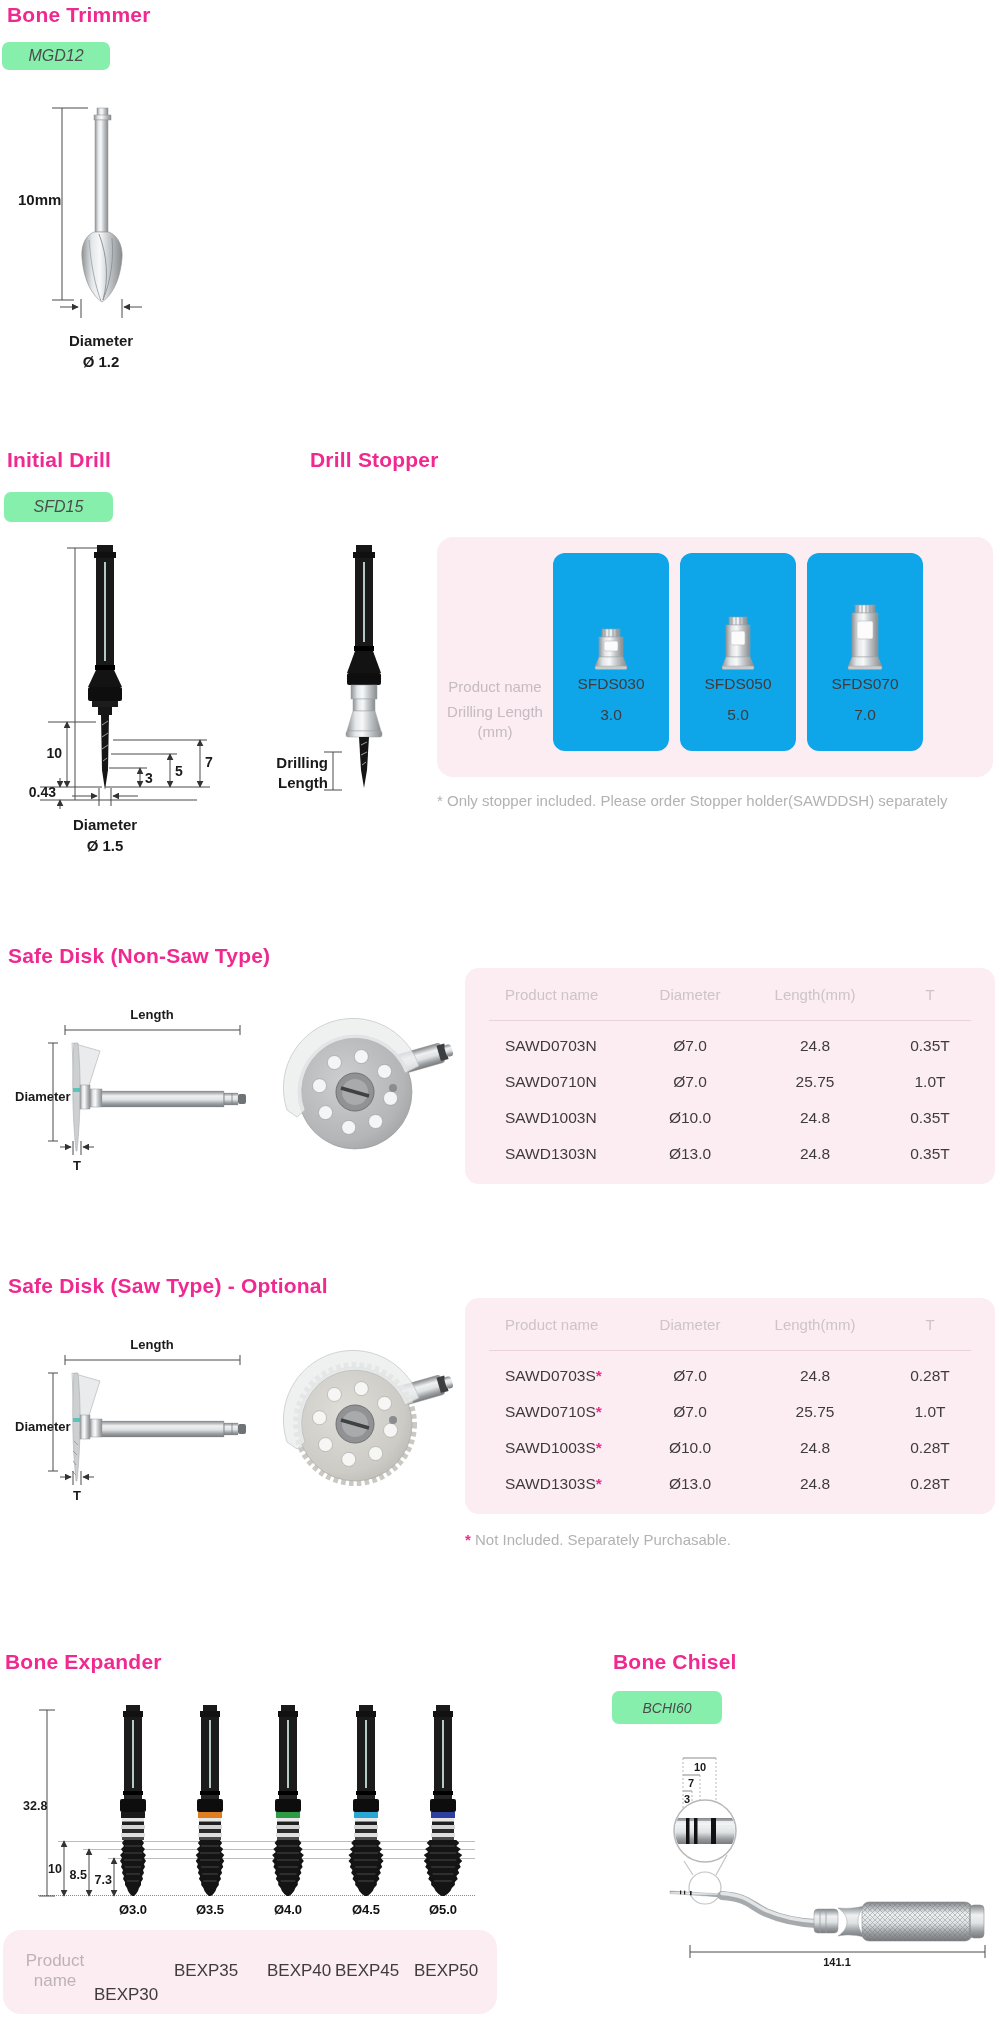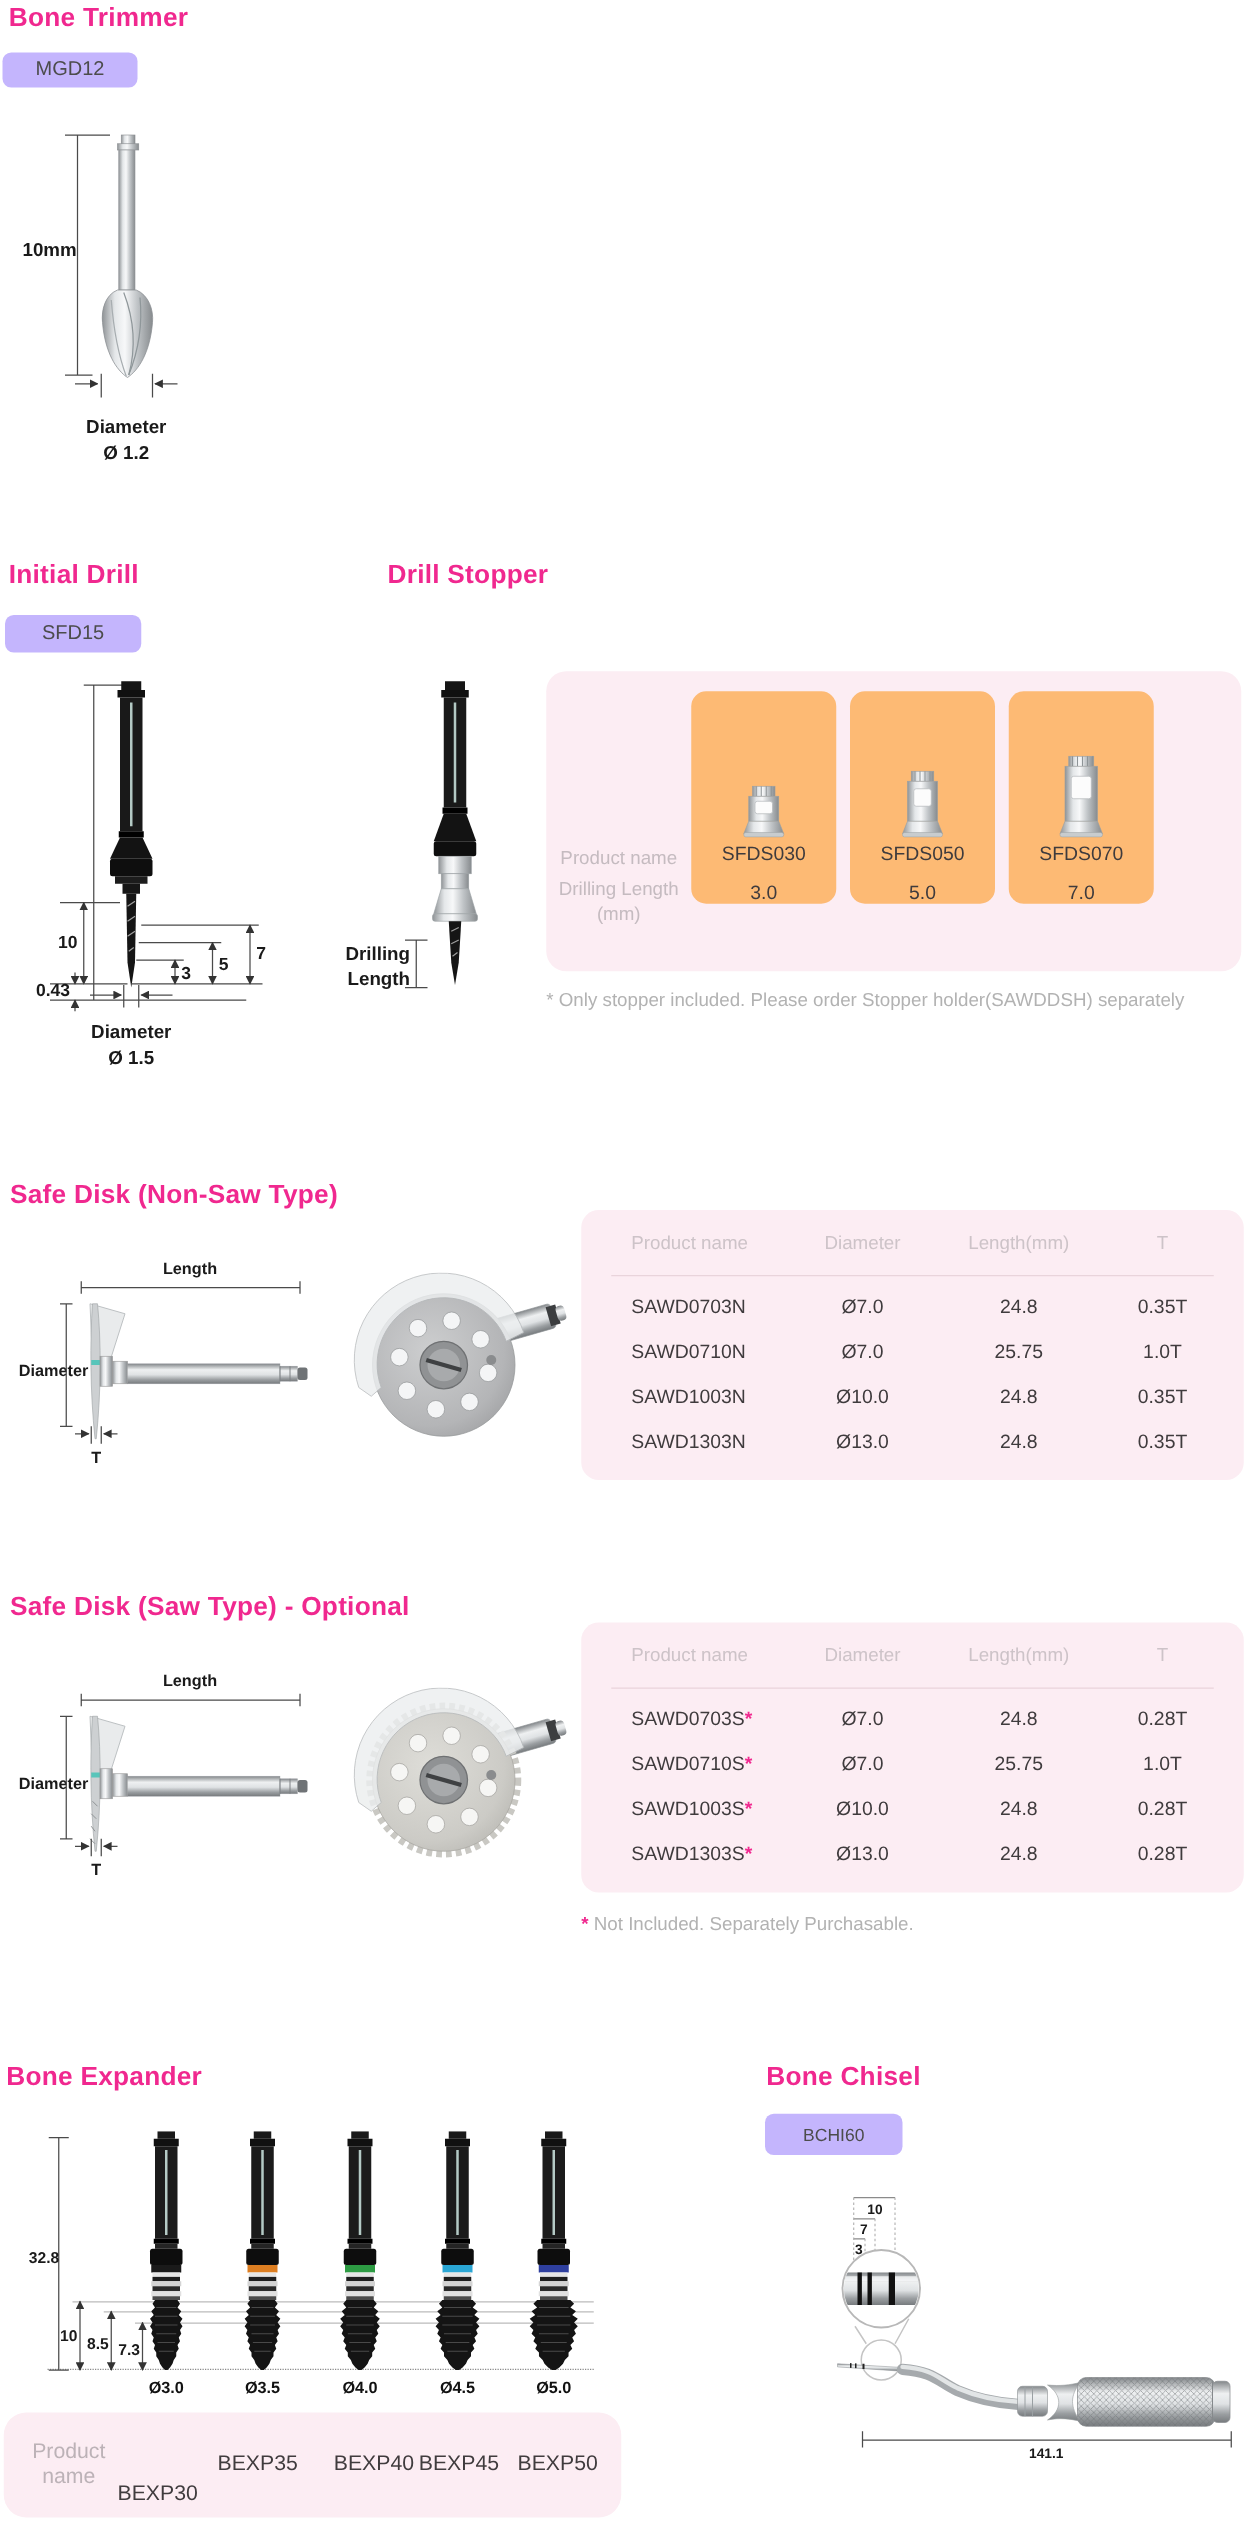--- a/index.html
+++ b/index.html
@@ -1,34 +1,34 @@
 <!DOCTYPE html>
 <html><head>
 <meta charset="utf-8">
 <style>
   html,body{margin:0;padding:0;background:#fff;}
   body{font-family:"Liberation Sans",sans-serif;color:#3f3b3d;}
   #page{position:relative;width:1000px;height:2019px;background:#fff;overflow:hidden;padding-left:20px;}
   .abs{position:absolute;}
   .title{font-size:21px;font-weight:bold;color:#f0288f;letter-spacing:.2px;}
-  .badge{background:#c4b5fd;border-radius:7px;display:flex;align-items:center;justify-content:center;
-         font-size:16px;color:#4c4c4c;}
+  .badge{background:#86efac;border-radius:7px;display:flex;align-items:center;justify-content:center;
+         font-size:16px;color:#4c4c4c;font-style:italic;}
   .panel{background:#fcedf3;border-radius:16px;}
   .note{font-size:15px;color:#b2b2b2;}
   .star{color:#f0288f;font-weight:bold;}
   svg text{font-family:"Liberation Sans",sans-serif;}
   .dt{font-size:15px;font-weight:bold;fill:#1a1a1a;}
   .dn{font-size:14px;font-weight:bold;fill:#1a1a1a;}
   .ds{font-size:13px;font-weight:bold;fill:#1a1a1a;}
   .dx{font-size:12.5px;font-weight:bold;fill:#1a1a1a;}
   .dc{font-size:11px;font-weight:bold;fill:#1a1a1a;}
   .dim{stroke:#4a4a4a;stroke-width:1;fill:none;}
   .diml{stroke:#8b8b8b;stroke-width:1;fill:none;}
   
-  .card{position:absolute;top:16px;width:116px;height:170px;background:#fdba74;border-radius:12px;}
+  .card{position:absolute;top:16px;width:116px;height:198px;background:#0ea5e9;border-radius:12px;}
   .card .cname{position:absolute;top:122px;left:0;width:100%;text-align:center;font-size:15.5px;color:#3f3b3d;}
   .card .cval{position:absolute;top:153px;left:0;width:100%;text-align:center;font-size:15.5px;color:#3f3b3d;}
   .dsp-label{position:absolute;left:0;width:116px;text-align:center;font-size:15px;color:#c5bbc0;}
   
   .sd-table{position:absolute;width:530px;height:216px;background:#fcedf3;border-radius:14px;padding:0 20px;box-sizing:border-box;}
   .sd-head{display:grid;grid-template-columns:150px 110px 140px 1fr;height:52px;align-items:center;
            font-size:15px;color:#cdc3c8;}
   .sd-head .c1{padding-left:20px;}
   .sd-head .cc{text-align:center;}
   .sd-div{border-top:1px solid #e9d4db;margin:0 4px;}

